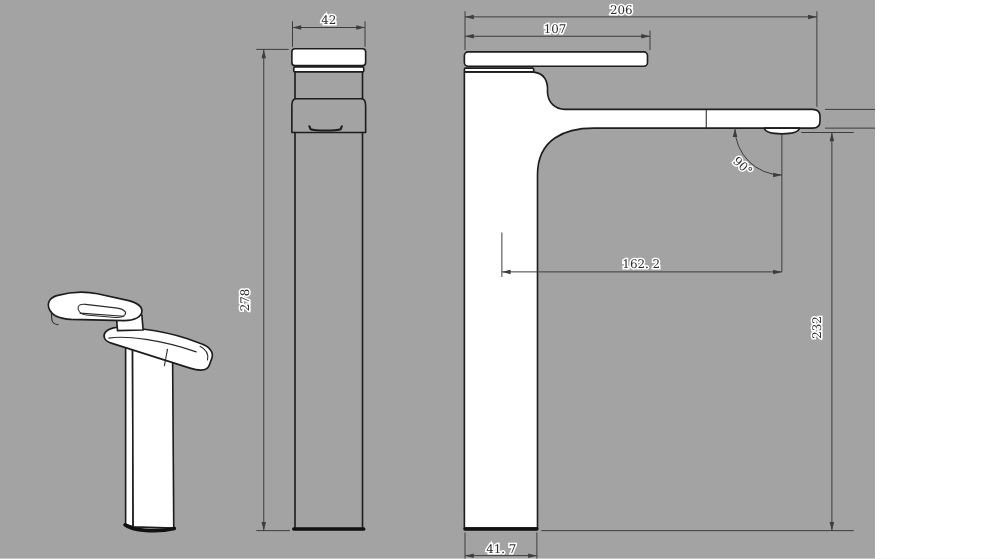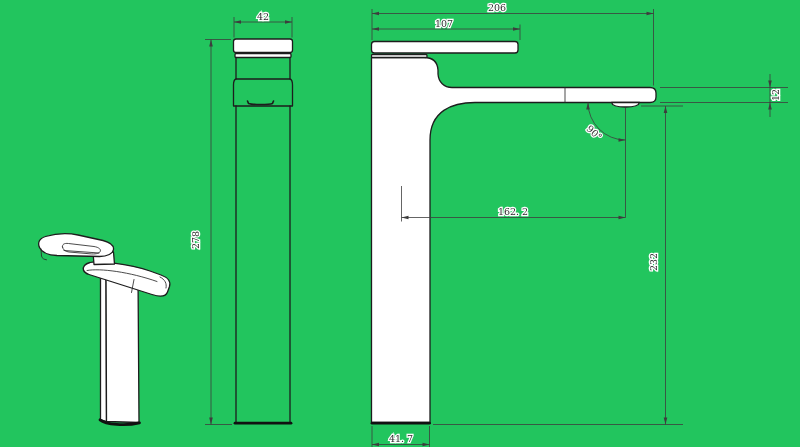--- a/index.html
+++ b/index.html
@@ -1,16 +1,16 @@
 <!DOCTYPE html>
 <html><head>
 <meta charset="utf-8">
 <style>
   html,body{margin:0;padding:0;background:#ffffff;}
-  .canvas{position:relative;width:800px;height:447px;background:#22c55e;overflow:hidden;
+  .canvas{position:relative;width:700px;height:447px;background:#a3a3a3;overflow:hidden;
           font-family:"DejaVu Serif", serif;}
   svg{display:block;}
   .obj   {fill:none;stroke:#1d1d1d;stroke-width:1.3;stroke-linejoin:round;stroke-linecap:round;}
   .objf  {fill:#ffffff;stroke:#1d1d1d;stroke-width:1.3;stroke-linejoin:round;stroke-linecap:round;}
   .inner {fill:none;stroke:#2a2a2a;stroke-width:0.85;stroke-linejoin:round;stroke-linecap:round;}
   .thick {fill:none;stroke:#111111;stroke-width:2.8;stroke-linecap:round;}
   .dim   {fill:none;stroke:#3d3d3d;stroke-width:0.8;stroke-linecap:butt;}
   .arr   {fill:#3d3d3d;stroke:none;}
   .dimtxt{font-family:"DejaVu Serif", serif;font-size:9.5px;fill:#2e2e2e;
           paint-order:stroke fill;stroke:#ffffff;stroke-width:2.5px;}

